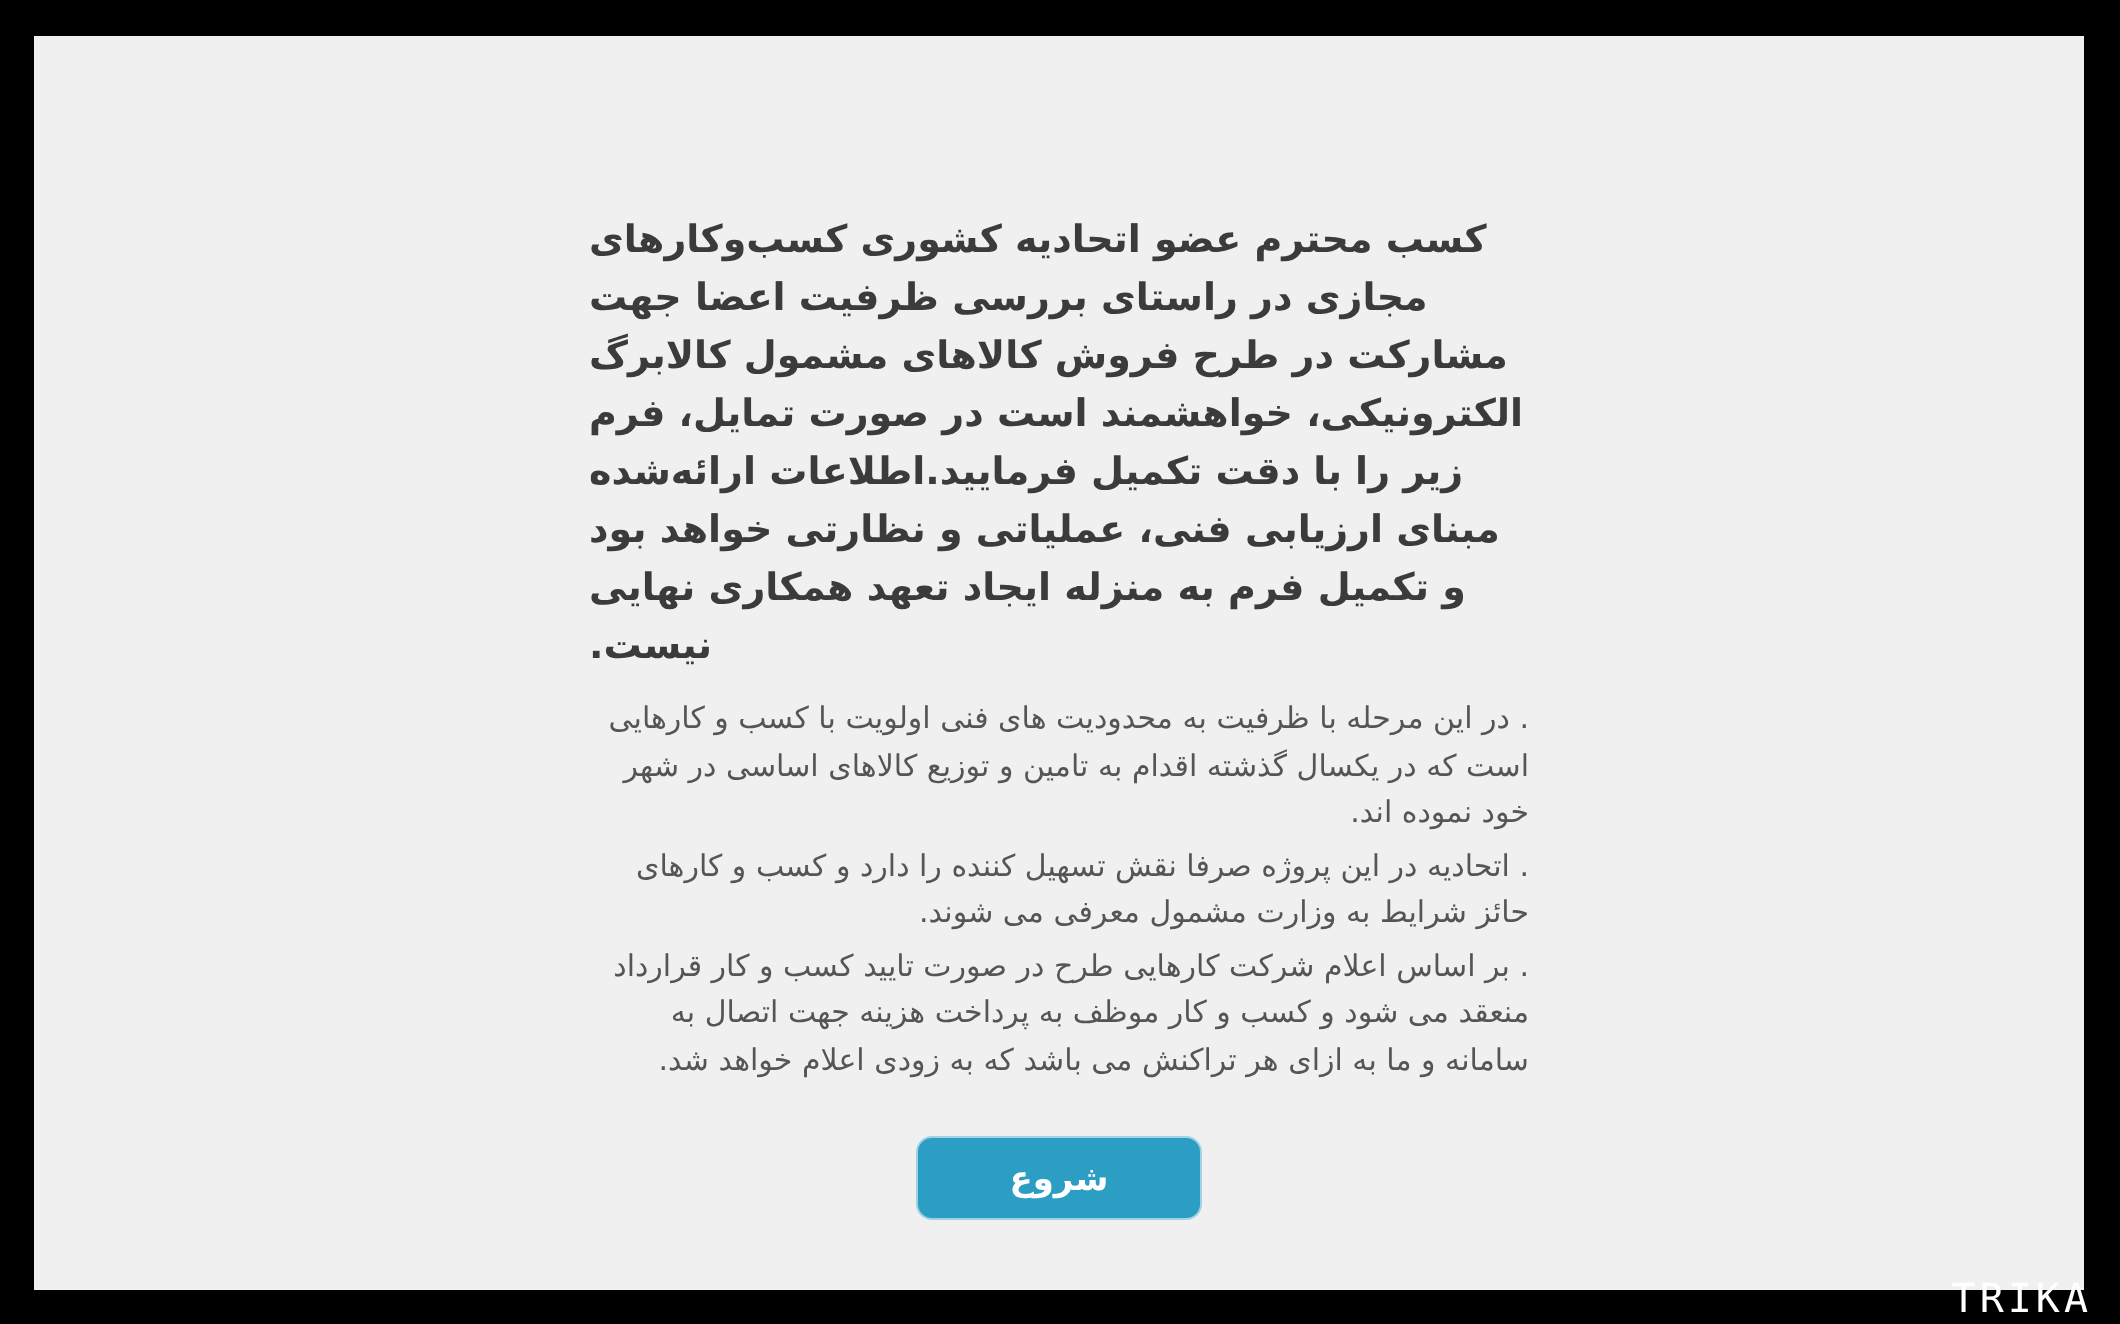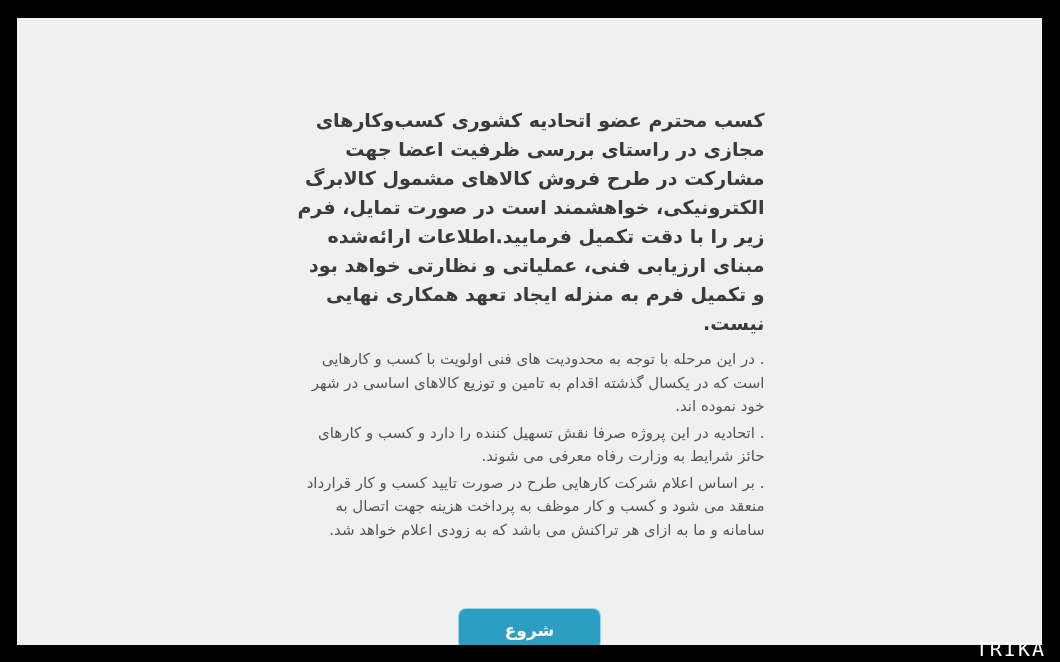--- a/index.html
+++ b/index.html
@@ -27,21 +27,21 @@
     width: 470px;
     margin: 0 auto;
     padding-top: 88px;
     direction: rtl;
   }
   .intro-heading {
     color: #3b3b3b;
     font-size: 19px;
     line-height: 29px;
     font-weight: bold;
-    text-align: right;
+    text-align: left;
     letter-spacing: 0;
   }
   .intro-notes {
     margin-top: 10px;
   }
   .intro-note {
     color: #555555;
     font-size: 15px;
     line-height: 23.5px;
     text-align: right;
@@ -61,21 +61,20 @@
     background: #2c9dc3;
     color: #ffffff;
     font-family: "DejaVu Sans", sans-serif;
     font-size: 17px;
     font-weight: bold;
     text-align: center;
     border: 1px solid rgba(255,255,255,0.55);
     border-radius: 8px;
     cursor: pointer;
     outline: none;
-    margin-top: 40px;
   }
   .watermark {
     position: absolute;
     right: 14px;
     bottom: 1px;
     color: #ffffff;
     font-family: "DejaVu Sans Mono", monospace;
     font-size: 20px;
     letter-spacing: 2px;
     z-index: 5;
@@ -83,22 +82,22 @@
 </style>
 </head>
 <body>
 
 <div class="viewport">
   <div class="content">
 
     <div class="intro-heading">کسب محترم عضو اتحادیه کشوری کسب‌وکارهای مجازی در راستای بررسی ظرفیت اعضا جهت مشارکت در طرح فروش کالاهای مشمول کالابرگ الکترونیکی، خواهشمند است در صورت تمایل، فرم زیر را با دقت تکمیل فرمایید.اطلاعات ارائه‌شده مبنای ارزیابی فنی، عملیاتی و نظارتی خواهد بود و تکمیل فرم به منزله ایجاد تعهد همکاری نهایی نیست.</div>
 
     <div class="intro-notes">
-      <p class="intro-note">. در این مرحله با توجه به محدودیت های فنی اولویت با کسب و کارهایی است که در یکسال گذشته اقدام به تامین و توزیع کالاهای اساسی در شهر خود نموده اند.</p>
-      <p class="intro-note">. اتحادیه در این پروژه صرفا نقش تسهیل کننده را دارد و کسب و کارهای حائز شرایط به وزارت رفاه معرفی می شوند.</p>
+      <p class="intro-note">. در این مرحله با ظرفیت به محدودیت های فنی اولویت با کسب و کارهایی است که در یکسال گذشته اقدام به تامین و توزیع کالاهای اساسی در شهر خود نموده اند.</p>
+      <p class="intro-note">. اتحادیه در این پروژه صرفا نقش تسهیل کننده را دارد و کسب و کارهای حائز شرایط به وزارت مشمول معرفی می شوند.</p>
       <p class="intro-note">. بر اساس اعلام شرکت کارهایی طرح در صورت تایید کسب و کار قرارداد منعقد می شود و کسب و کار موظف به پرداخت هزینه جهت اتصال به سامانه و ما به ازای هر تراکنش می باشد که به زودی اعلام خواهد شد.</p>
     </div>
 
     <div class="button-row">
       <button class="start-button">شروع</button>
     </div>
 
   </div>
 </div>
 

